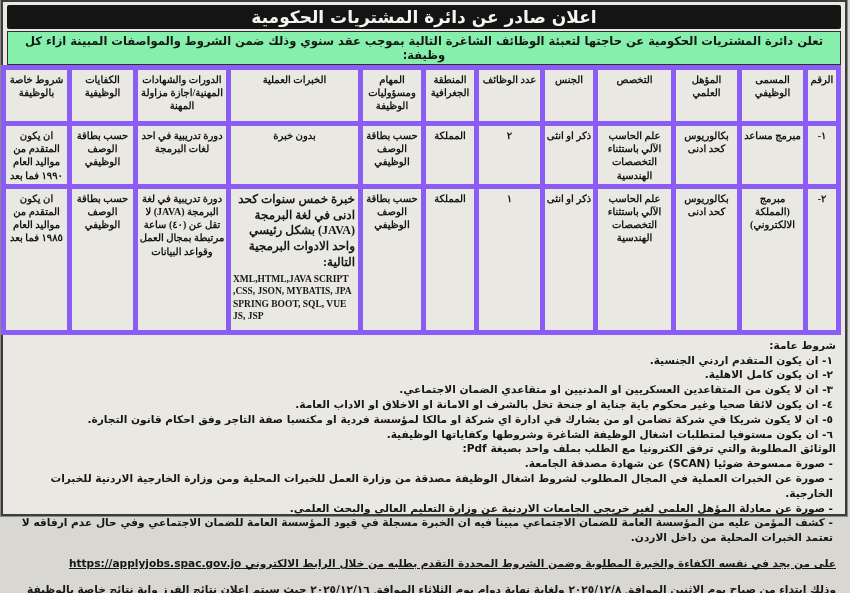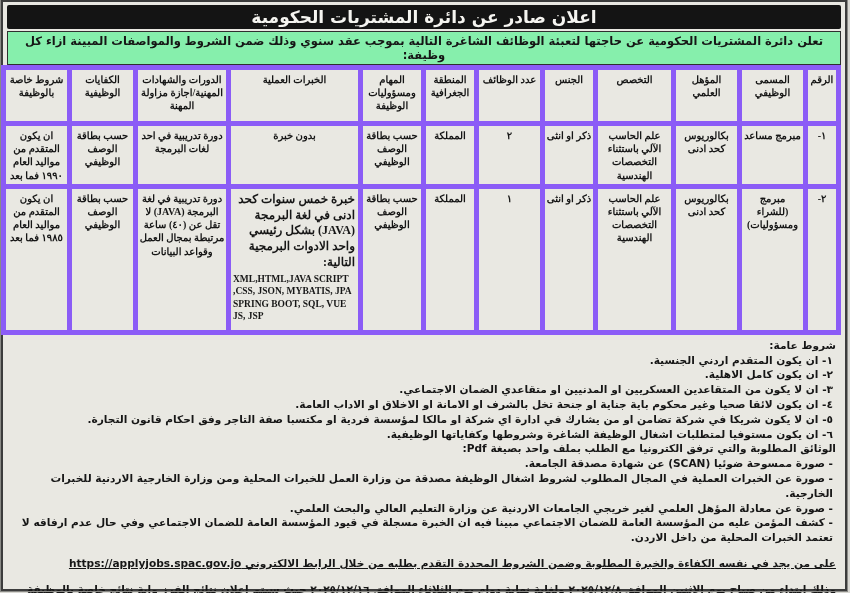--- a/index.html
+++ b/index.html
@@ -2,21 +2,21 @@
 <html lang="ar" dir="rtl"><head>
 <meta charset="utf-8">
 <style>
   html,body { margin:0; padding:0; }
   body {
     width:850px; height:593px; overflow:hidden;
     background:#d8d7d2;
     font-family:"DejaVu Sans", sans-serif;
   }
   .page {
-    position:absolute; left:1px; top:0; width:846px; height:591px;
+    position:absolute; left:1px; top:0; width:846px; height:516px;
     box-sizing:border-box;
     background:#e9e8e2;
     border:2px solid #3c3c3c;
     outline:1px solid #8a8a86;
     padding:3px 4px;
     direction:rtl;
     color:#161616;
     font-weight:bold;
   }
   .title-bar {
@@ -116,21 +116,21 @@
         <td>المملكة</td>
         <td>حسب بطاقة الوصف الوظيفي</td>
         <td>بدون خبرة</td>
         <td>دورة تدريبية في احد لغات البرمجة</td>
         <td>حسب بطاقة الوصف الوظيفي</td>
         <td>ان يكون المتقدم من مواليد العام ١٩٩٠ فما بعد</td>
       </tr>
 
       <tr class="row2">
         <td>٢-</td>
-        <td>مبرمج (للشراء ومسؤوليات)</td>
+        <td>مبرمج (المملكة الالكتروني)</td>
         <td>بكالوريوس كحد ادنى</td>
         <td>علم الحاسب الآلي باستثناء التخصصات الهندسية</td>
         <td>ذكر او انثى</td>
         <td>١</td>
         <td>المملكة</td>
         <td>حسب بطاقة الوصف الوظيفي</td>
         <td>
           <div class="exp-ar">خبرة خمس سنوات كحد ادنى في لغة البرمجة (JAVA) بشكل رئيسي واحد الادوات البرمجية التالية:</div>
           <div class="exp-en">XML,HTML,JAVA SCRIPT ,CSS, JSON, MYBATIS, JPA SPRING BOOT, SQL, VUE JS, JSP</div>
         </td>

